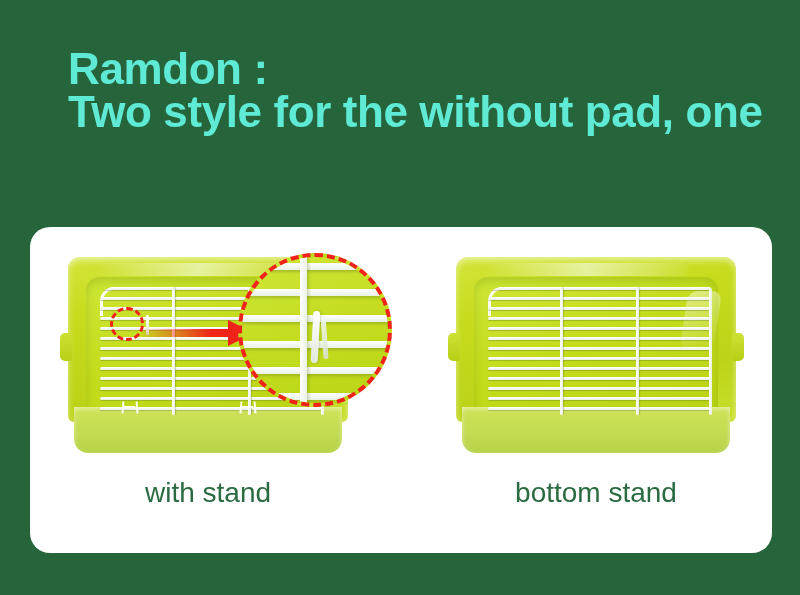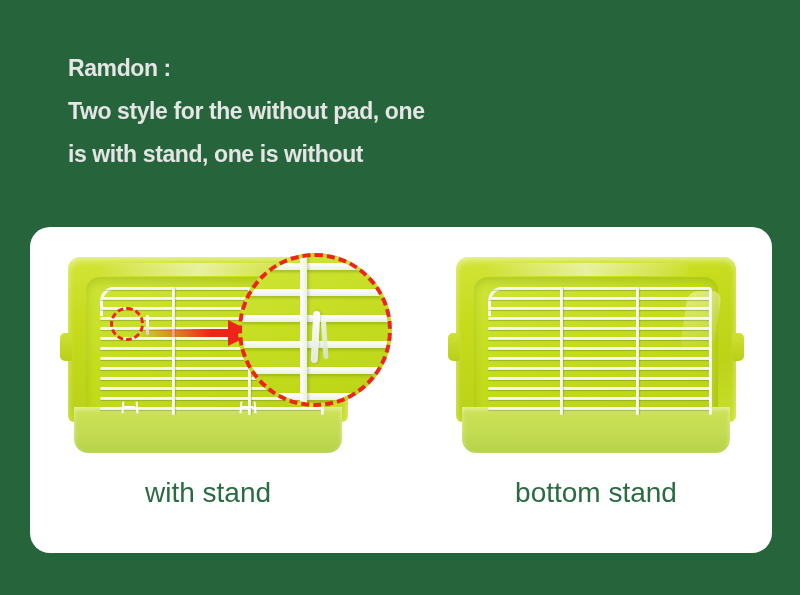--- a/index.html
+++ b/index.html
@@ -21,23 +21,23 @@
     background: #26653c;
     overflow: hidden;
   }
 
   
   .headline {
     position: absolute;
     left: 68px;
     top: 47px;
     width: 700px;
-    color: #e5e5e5;
+    color: #5eead4;
     font-weight: bold;
-    font-size: 23px;
+    font-size: 44px;
     line-height: 43px;
     letter-spacing: -0.4px;
     font-family: "Liberation Sans", sans-serif;
   }
   .headline-line {
     display: block;
     white-space: nowrap;
   }
 
   
@@ -334,21 +334,20 @@
   }
 </style>
 </head>
 <body>
 
 <div class="banner">
 
   <div class="headline">
     <span class="headline-line">Ramdon :</span>
     <span class="headline-line">Two style for the without pad, one</span>
-    <span class="headline-line">is with stand, one is without</span>
   </div>
 
   <div class="card">
     <div class="products">
 
       <div class="product left">
         <div class="product-figure">
 
           <div class="tray">
             <div class="tray-rim"></div>

